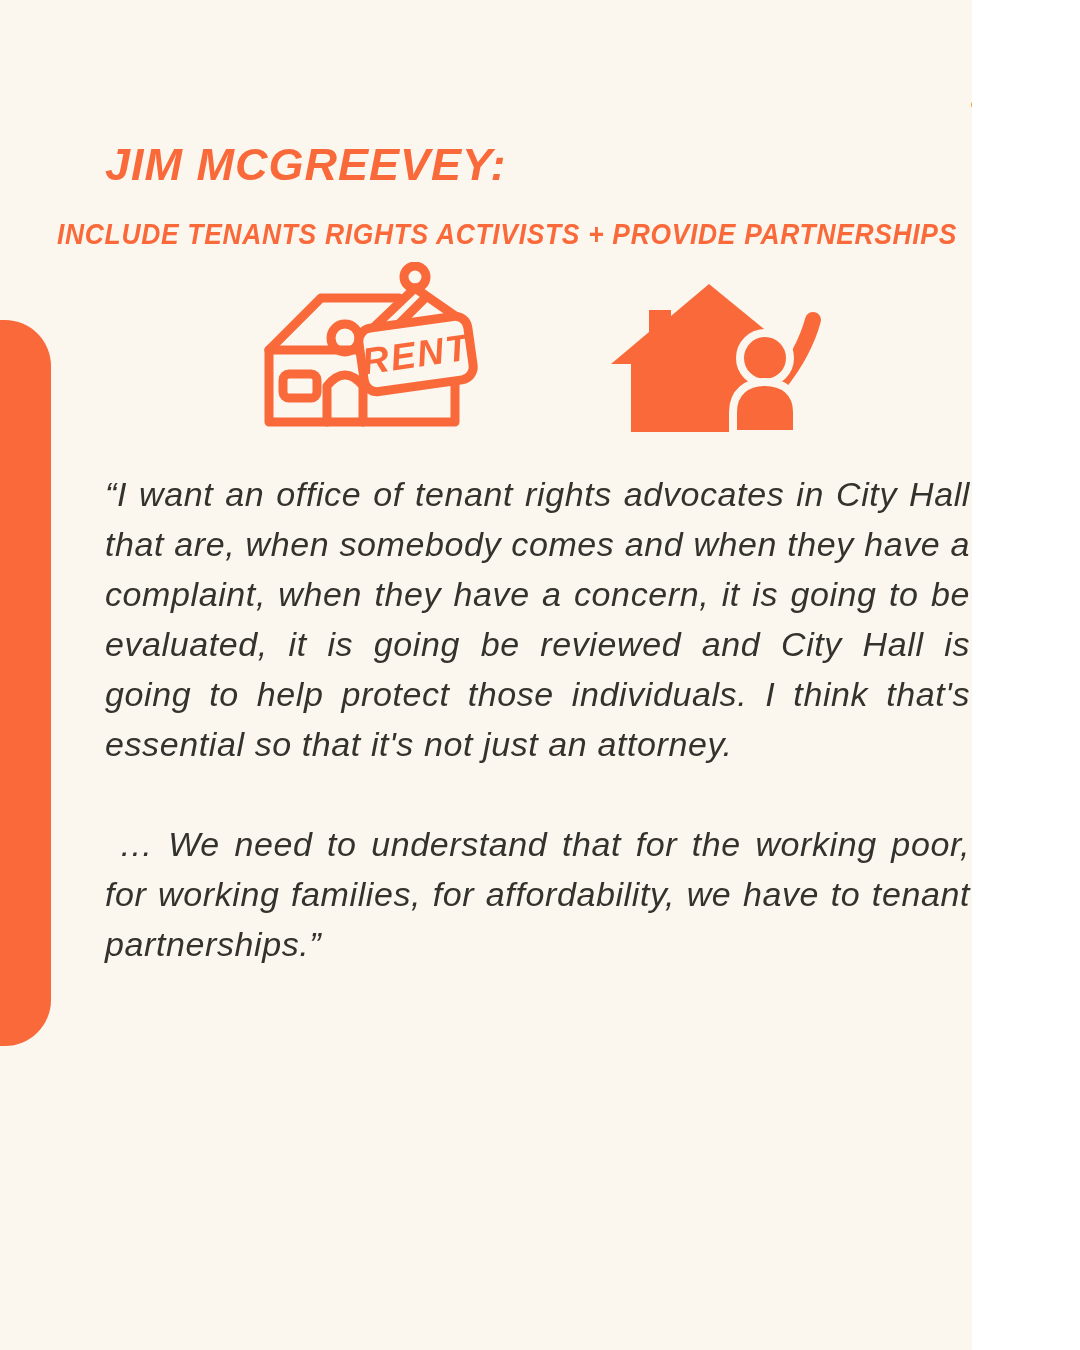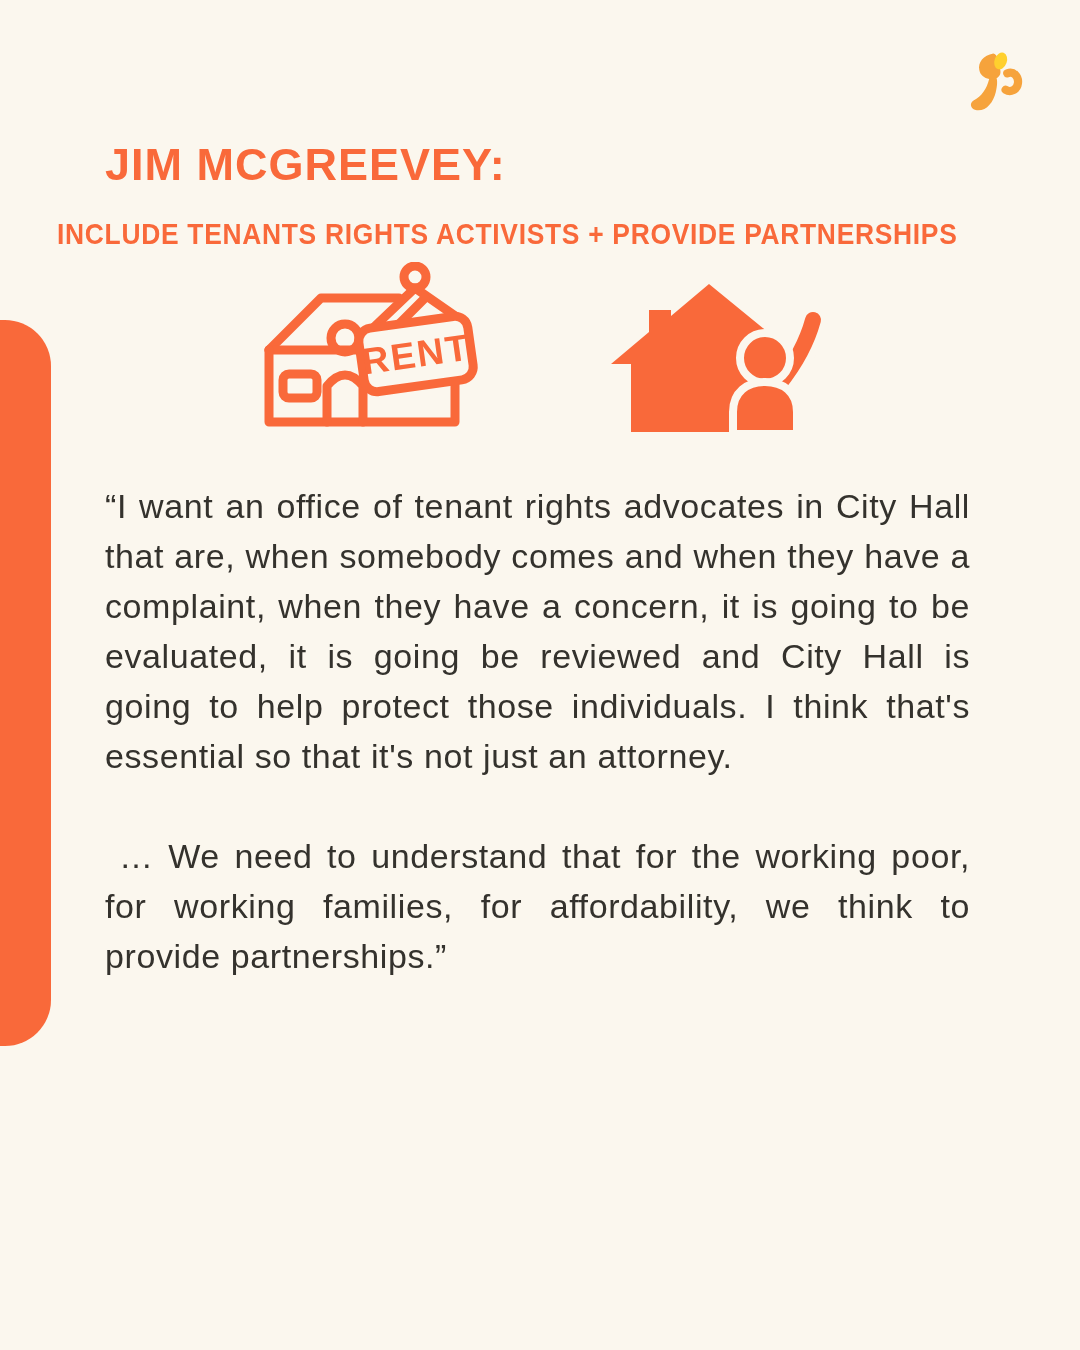--- a/index.html
+++ b/index.html
@@ -1,19 +1,20 @@
 <!DOCTYPE html>
 <html style="--bg: #FBF7EE; --orange: #F9693A; --amber: #F6A33C; --yellow: #FFD02E; --ink: #34322D;"><head>
 <meta charset="utf-8">
 <style>
   html,body { margin:0; padding:0; }
   .page {
-    position:relative; width:1080px; height:1350px; overflow:hidden;
+    position:relative; width:972px; height:1350px; overflow:hidden;
     background:var(--bg, #FBF7EE);
     font-family:"Liberation Sans", sans-serif;
+    font-style:italic;
   }
   .left-bar {
     position:absolute; left:0; top:320px; width:51px; height:726px;
     background:var(--orange, #F9693A);
     border-radius:0 46px 46px 0;
   }
   .logo { position:absolute; left:953px; top:42px; width:74px; height:70px; }
   .logo-amber { fill:var(--amber, #F6A33C); }
   .logo-amber-stroke { stroke:var(--amber, #F6A33C); fill:none; stroke-linecap:round; }
   .logo-yellow { fill:var(--yellow, #FFD02E); }
@@ -44,21 +45,21 @@
   .fill-o { fill:var(--orange, #F9693A); }
   .cutout { stroke:var(--bg, #FBF7EE); }
   .arm-under { stroke:var(--bg, #FBF7EE); stroke-width:30; fill:none; stroke-linecap:round; }
   .arm { stroke:var(--orange, #F9693A); stroke-width:16; fill:none; stroke-linecap:round; }
   .quote {
     position:absolute; left:105px; top:469px; width:865px;
     color:var(--ink, #34322D);
     font-size:34px; line-height:50px; letter-spacing:0.6px;
     text-align:justify; text-justify:inter-word;
   }
-  .quote p { margin:12px 0 50px 0; }
+  .quote p { margin:0 0 50px 0; }
   .quote p.indent { text-indent:14px; }
 </style>
 </head>
 <body>
 
 <div class="page">
 
   <div class="left-bar"></div>
 
   <div class="logo">
@@ -103,16 +104,16 @@
       <path class="arm-under" d="M 182 100 C 198 80 210 58 216 36"></path>
       <path class="arm" d="M 182 100 C 198 80 210 58 216 36"></path>
       <circle class="fill-o cutout" cx="168" cy="74" r="25" stroke-width="8"></circle>
       <path class="fill-o cutout" stroke-width="8" d="M 136 150 L 136 128 C 136 108 150 98 168 98 C 186 98 200 108 200 128 L 200 150 Z"></path>
     </svg>
 
   </div>
 
   <div class="quote">
     <p>“I want an office of tenant rights advocates in City Hall that are, when somebody comes and when they have a complaint, when they have a concern, it is going to be evaluated, it is going be reviewed and City Hall is going to help protect those individuals. I think that's essential so that it's not just an attorney.</p>
-    <p class="indent">… We need to understand that for the working poor, for working families, for affordability, we think to provide partnerships.”</p>
+    <p class="indent">… We need to understand that for the working poor, for working families, for affordability, we have to tenant partnerships.”</p>
   </div>
 
 </div>
 
 </body></html>

